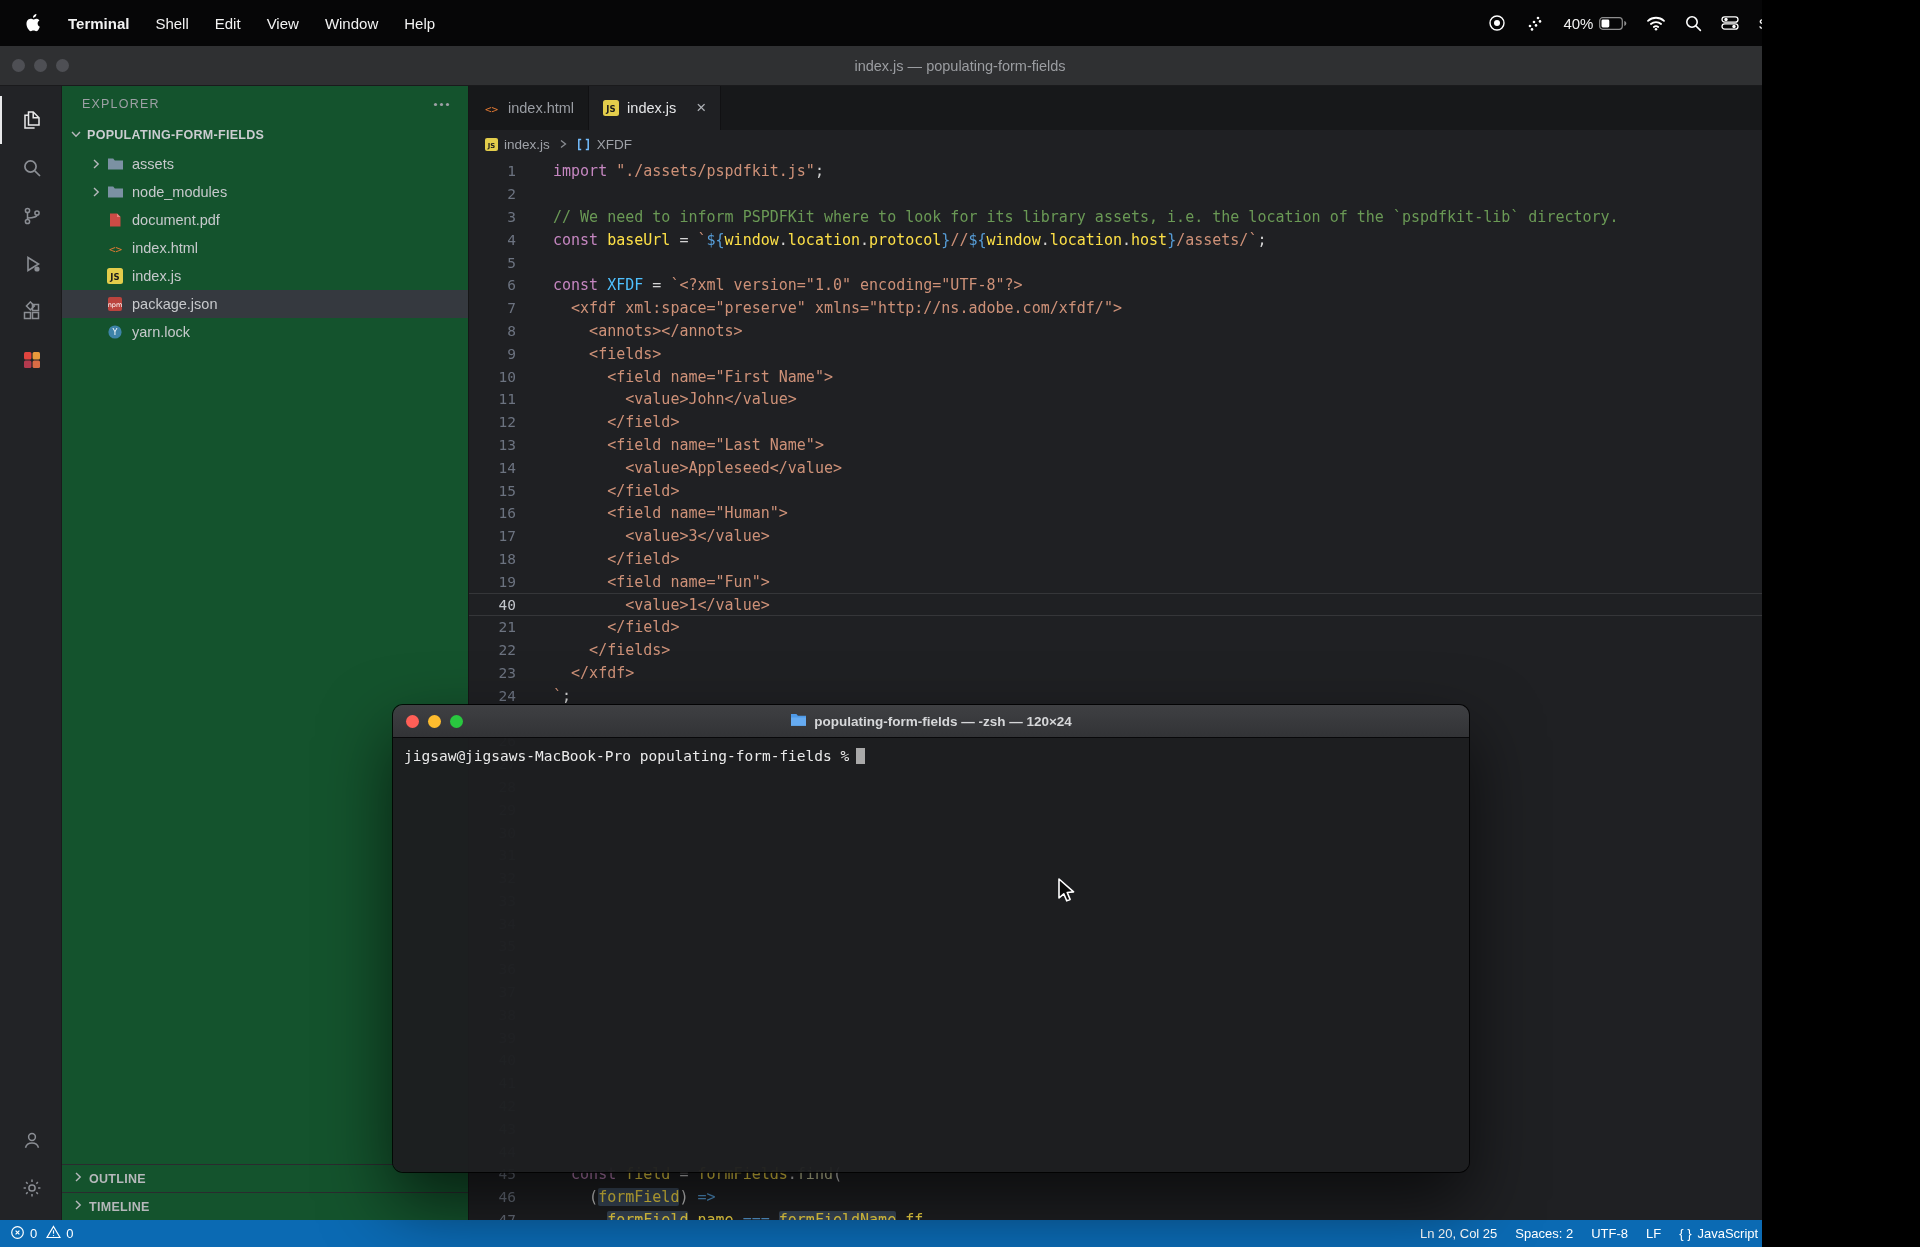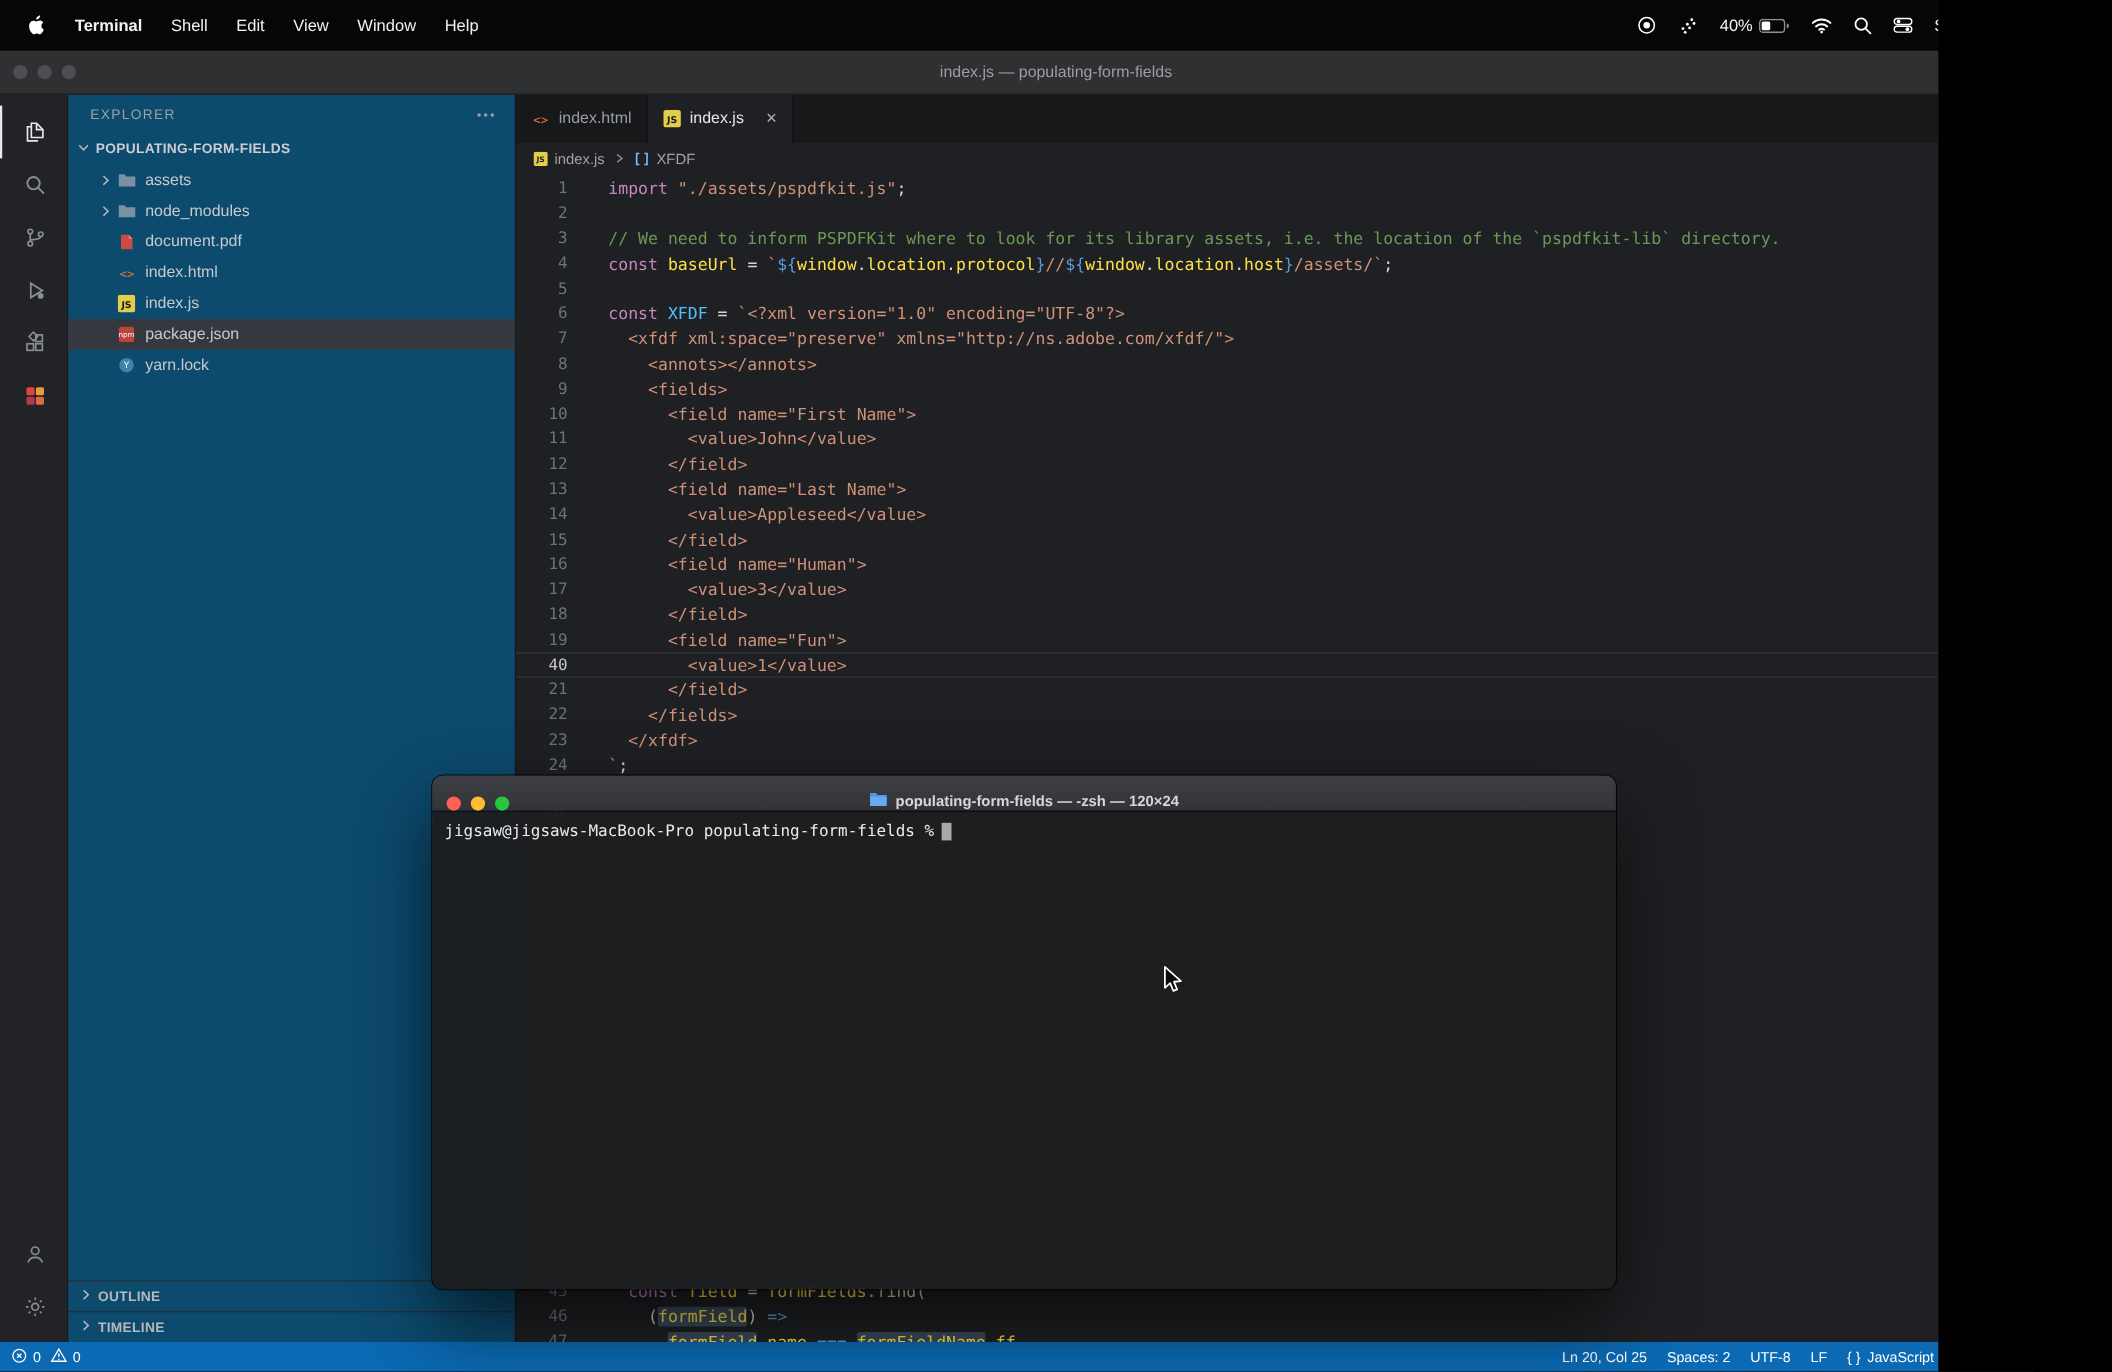--- a/index.html
+++ b/index.html
@@ -28,21 +28,21 @@
 
   .vs-body { flex:1; display:flex; min-height:0; }
 
   
   .activitybar { width:62px; background:#222326; display:flex; flex-direction:column; align-items:stretch; padding-top:10px; flex:0 0 62px; border-right:1px solid #1a1a1c; }
   .act-item { height:48px; display:flex; align-items:center; justify-content:center; color:#8b8e94; border-left:2px solid transparent; }
   .act-item.active { color:#e9e9ea; border-left:2px solid #e9e9ea; }
   .act-bottom { margin-top:auto; padding-bottom:8px; }
 
   
-  .sidebar { width:407px; background:#0c4a6e; border-right:1px solid #161617; display:flex; flex-direction:column; flex:0 0 407px; }
+  .sidebar { width:407px; background:#14532d; border-right:1px solid #161617; display:flex; flex-direction:column; flex:0 0 407px; }
   .sb-header { height:36px; display:flex; align-items:center; justify-content:space-between; padding:0 18px 0 20px;
     color:#9da0a5; font-size:12.5px; letter-spacing:1.2px; }
   .sb-header .dots { color:#9da0a5; display:flex; }
   .section-row { height:26px; display:flex; align-items:center; gap:3px; padding-left:6px; color:#cbcdd0; font-size:12.5px; font-weight:700; letter-spacing:.3px; }
   .tree { margin-top:2px; }
   .row { height:28px; display:flex; align-items:center; padding-left:26px; color:#c7c9cc; font-size:14.5px; }
   .row.selected { background:#35393f; }
   .row .chev { width:17px; display:flex; align-items:center; }
   .row .ficon { width:20px; display:flex; align-items:center; justify-content:center; }
   .row .flabel { margin-left:7px; }
@@ -79,21 +79,21 @@
   
   .statusbar { height:27px; flex:0 0 27px; background:#0b6ab3; color:#fff; display:flex; align-items:center; font-size:13px; padding:0 10px; }
   .st-left { display:flex; align-items:center; gap:5px; }
   .st-right { margin-left:auto; display:flex; align-items:center; }
   .st-item { padding:0 9px; display:flex; align-items:center; gap:6px; white-space:nowrap; }
 
   
   .terminal { position:absolute; left:393px; top:705px; width:1076px; height:467px; border-radius:10px; overflow:hidden;
     box-shadow:0 30px 70px rgba(0,0,0,.62), 0 0 0 1px rgba(0,0,0,.85); z-index:10; }
   .t-titlebar { height:33px; background:linear-gradient(#3f4043,#323336); border-bottom:1px solid #08080a;
-    display:flex; align-items:flex-end; position:relative; }
+    display:flex; align-items:center; position:relative; }
   .t-traffic { position:absolute; left:13px; display:flex; gap:9px; }
   .t-dot { width:13px; height:13px; border-radius:50%; }
   .t-title { flex:1; display:flex; align-items:center; justify-content:center; gap:7px; color:#d6d7d9; font-size:13.5px; font-weight:700; }
   .t-body { height:434px; background:rgba(29,30,32,.97); padding:8px 11px; font-family:"DejaVu Sans Mono", monospace;
     font-size:14.5px; color:#eaeaea; line-height:20px; }
   .t-cursor { display:inline-block; width:9px; height:16px; background:#a9a9a9; vertical-align:text-bottom; margin-left:7px; }
 
   .mouse-cursor { position:absolute; left:1053px; top:876px; z-index:20; pointer-events:none; }
 </style>
 </head>

